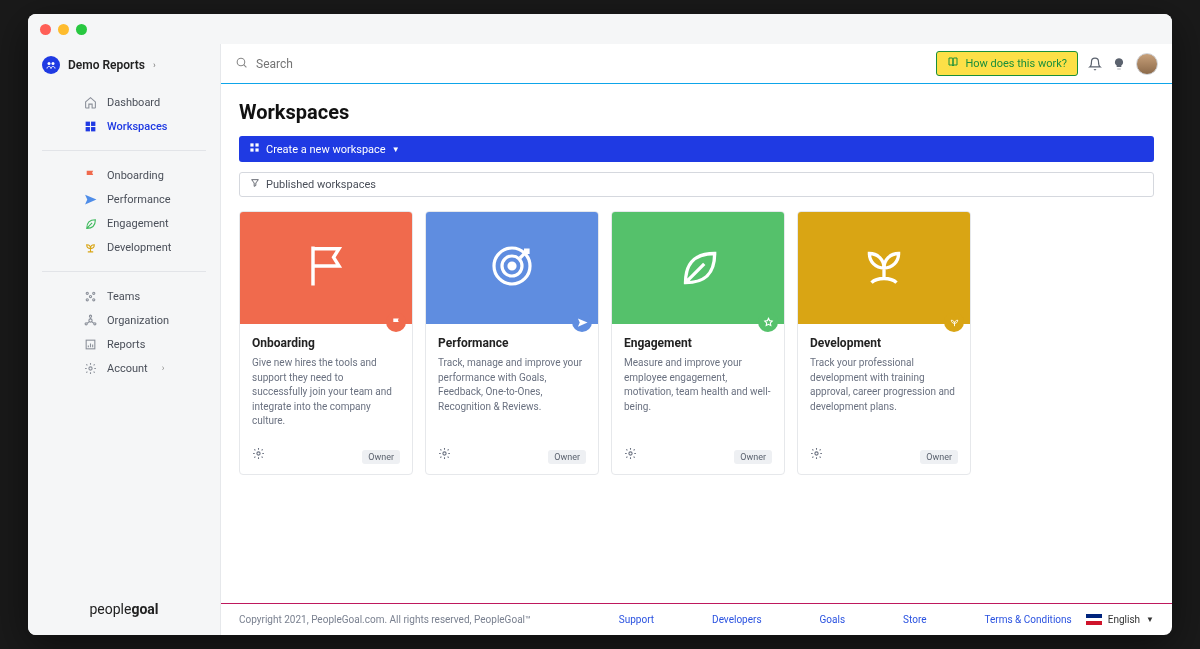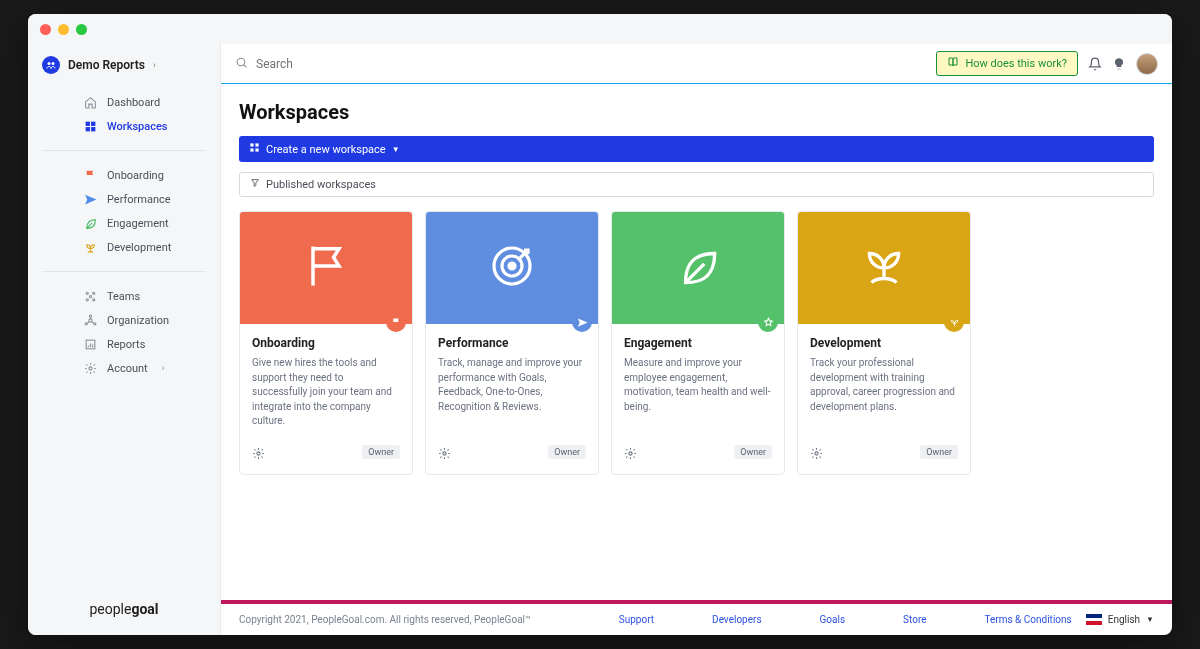--- a/index.html
+++ b/index.html
@@ -20,40 +20,40 @@
 .nav-item { display: flex; align-items: center; gap: 10px; padding: 5px 14px; font-size: 11px; color: #4a4f59; cursor: pointer; margin-left: 41px; }
 .nav-item.active { color: #1f3ae3; font-weight: 500; }
 .nav-item .icon { width: 14px; height: 14px; display: flex; align-items: center; justify-content: center; }
 .sidebar-footer { margin-top: auto; padding: 16px 0 18px 0; display: flex; justify-content: center; }
 .brand { font-size: 14px; font-weight: 400; color: #222; letter-spacing: 0; }
 .brand b { font-weight: 700; }
 .main { flex: 1; display: flex; flex-direction: column; min-width: 0; }
 .topbar { height: 40px; border-bottom: 1px solid #0ea5e9; display: flex; align-items: center; padding: 0 14px; gap: 10px; }
 .search-wrap { display: flex; align-items: center; gap: 8px; flex: 1; color: #888; }
 .search-wrap input { border: none; outline: none; font-size: 12px; color: #333; width: 200px; background: transparent; }
-.how-btn { border: 1px solid #1a8f3b; color: #1a8f3b; background: #fef9c3; font-size: 11px; padding: 4px 10px; border-radius: 3px; display: flex; align-items: center; gap: 6px; cursor: pointer; }
+.how-btn { border: 1px solid #1a8f3b; color: #1a8f3b; background: #fde047; font-size: 11px; padding: 4px 10px; border-radius: 3px; display: flex; align-items: center; gap: 6px; cursor: pointer; }
 .top-icon { width: 14px; height: 14px; color: #5b626e; cursor: pointer; display: flex; align-items: center; justify-content: center; }
 .avatar { width: 22px; height: 22px; border-radius: 50%; background: linear-gradient(#c7a07a,#8c6a4a); border: 1px solid #d0d3d8; cursor: pointer; }
 .content { flex: 1; padding: 16px 18px 0 18px; overflow: auto; }
 .page-title { font-size: 20px; font-weight: 700; color: #111; margin-bottom: 12px; }
 .action-row { display: flex; gap: 10px; margin-bottom: 14px; flex-direction: column; }
 .primary-btn { background: #1f3ae3; color: #fff; border: none; font-size: 11px; padding: 6px 10px; border-radius: 3px; display: flex; align-items: center; gap: 6px; cursor: pointer; }
 .secondary-btn { background: #fff; color: #4a4f59; border: 1px solid #d5d8de; font-size: 11px; padding: 5px 10px; border-radius: 3px; display: flex; align-items: center; gap: 6px; cursor: pointer; }
 .cards { display: flex; gap: 12px; }
 .card { width: 174px; border: 1px solid #e6e8eb; border-radius: 4px; overflow: hidden; background: #fff; display: flex; flex-direction: column; }
 .card-hero { height: 112px; position: relative; display: flex; align-items: center; justify-content: center; }
 .hero-icon { color: #fff; }
 .hero-badge { position: absolute; right: 6px; bottom: -8px; width: 20px; height: 20px; border-radius: 50%; display: flex; align-items: center; justify-content: center; color: #fff; }
 .card-body { padding: 12px 12px 8px 12px; flex: 1; }
 .card-title { font-size: 12px; font-weight: 700; color: #222; margin-bottom: 6px; }
 .card-desc { font-size: 10px; line-height: 1.45; color: #6a7180; }
-.card-foot { display: flex; align-items: flex-start; justify-content: space-between; padding: 8px 12px 10px 12px; }
+.card-foot { display: flex; align-items: flex-end; justify-content: space-between; padding: 8px 12px 10px 12px; }
 .gear { color: #6a7180; cursor: pointer; }
 .role-badge { font-size: 9px; color: #5b626e; background: #eef0f3; padding: 2px 6px; border-radius: 3px; }
-.footer { border-top: 4px solid #be185d; padding: 10px 18px; display: flex; align-items: center; font-size: 10px; color: #7a8190; }
+.footer { border-top: 1px solid #be185d; padding: 10px 18px; display: flex; align-items: center; font-size: 10px; color: #7a8190; }
 .footer .links { margin-left: auto; display: flex; gap: 10px; align-items: center; }
 .footer .links a { color: #2a52e0; text-decoration: none; cursor: pointer; margin-left: 48px; }
 .lang { display: flex; align-items: center; gap: 6px; color: #333; margin-left: 14px; cursor: pointer; }
 .flag { width: 16px; height: 11px; background: linear-gradient(to bottom,#00247d 33%,#fff 33% 66%,#cf142b 66%); position: relative; }
 .chev { font-size: 9px; color: #888; }
 </style>
 </head>
 <body>
 
 <div class="window">

